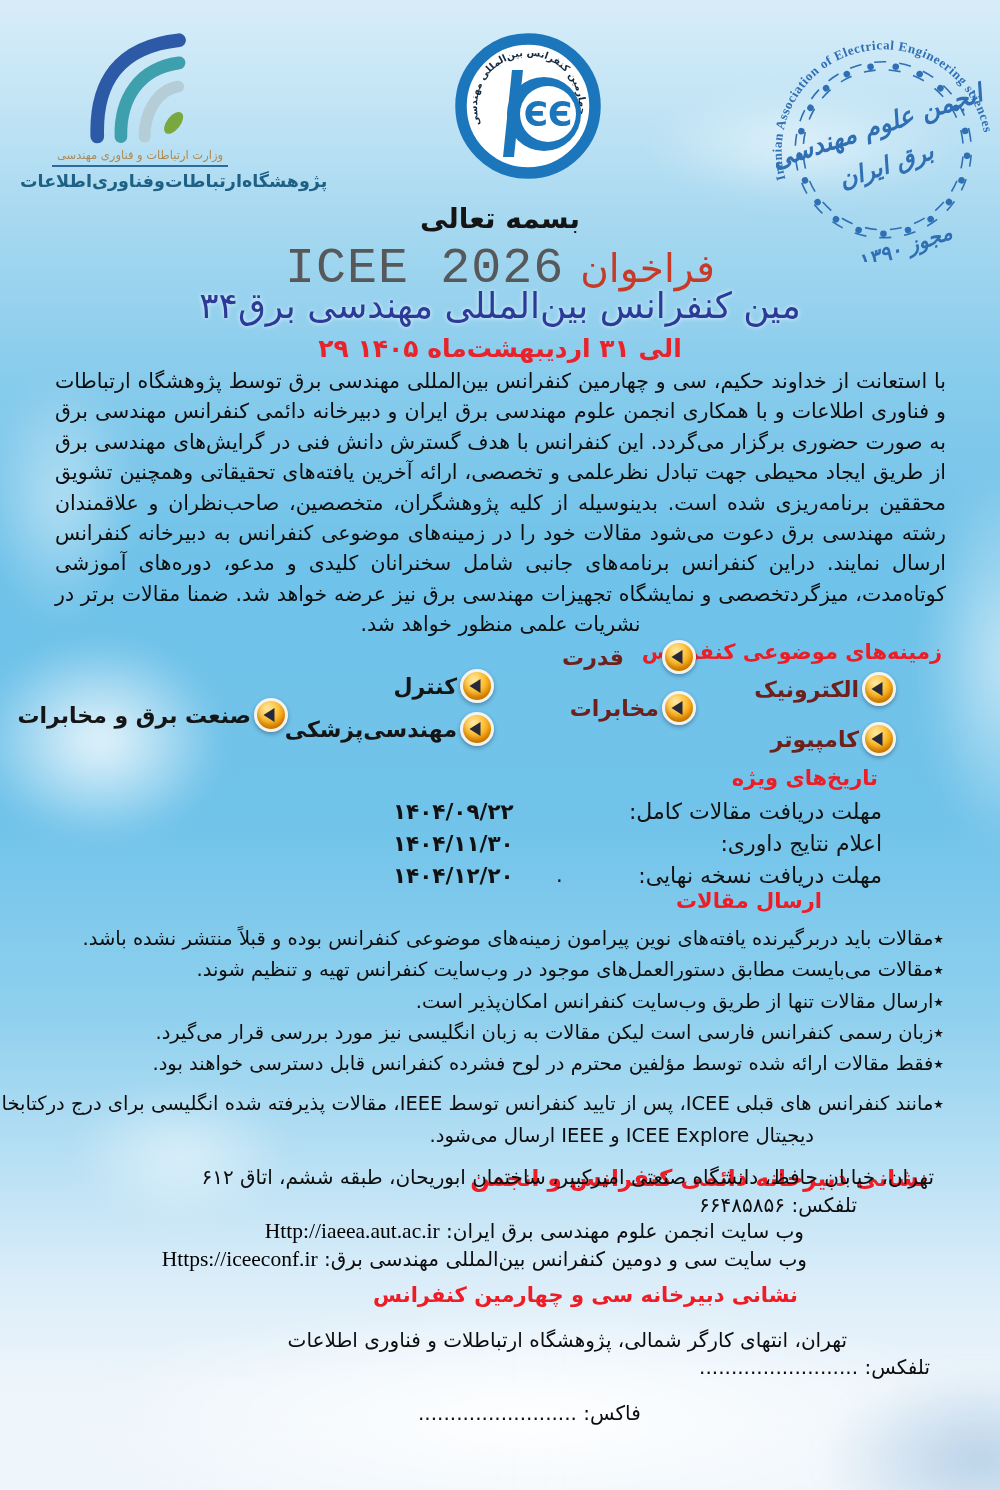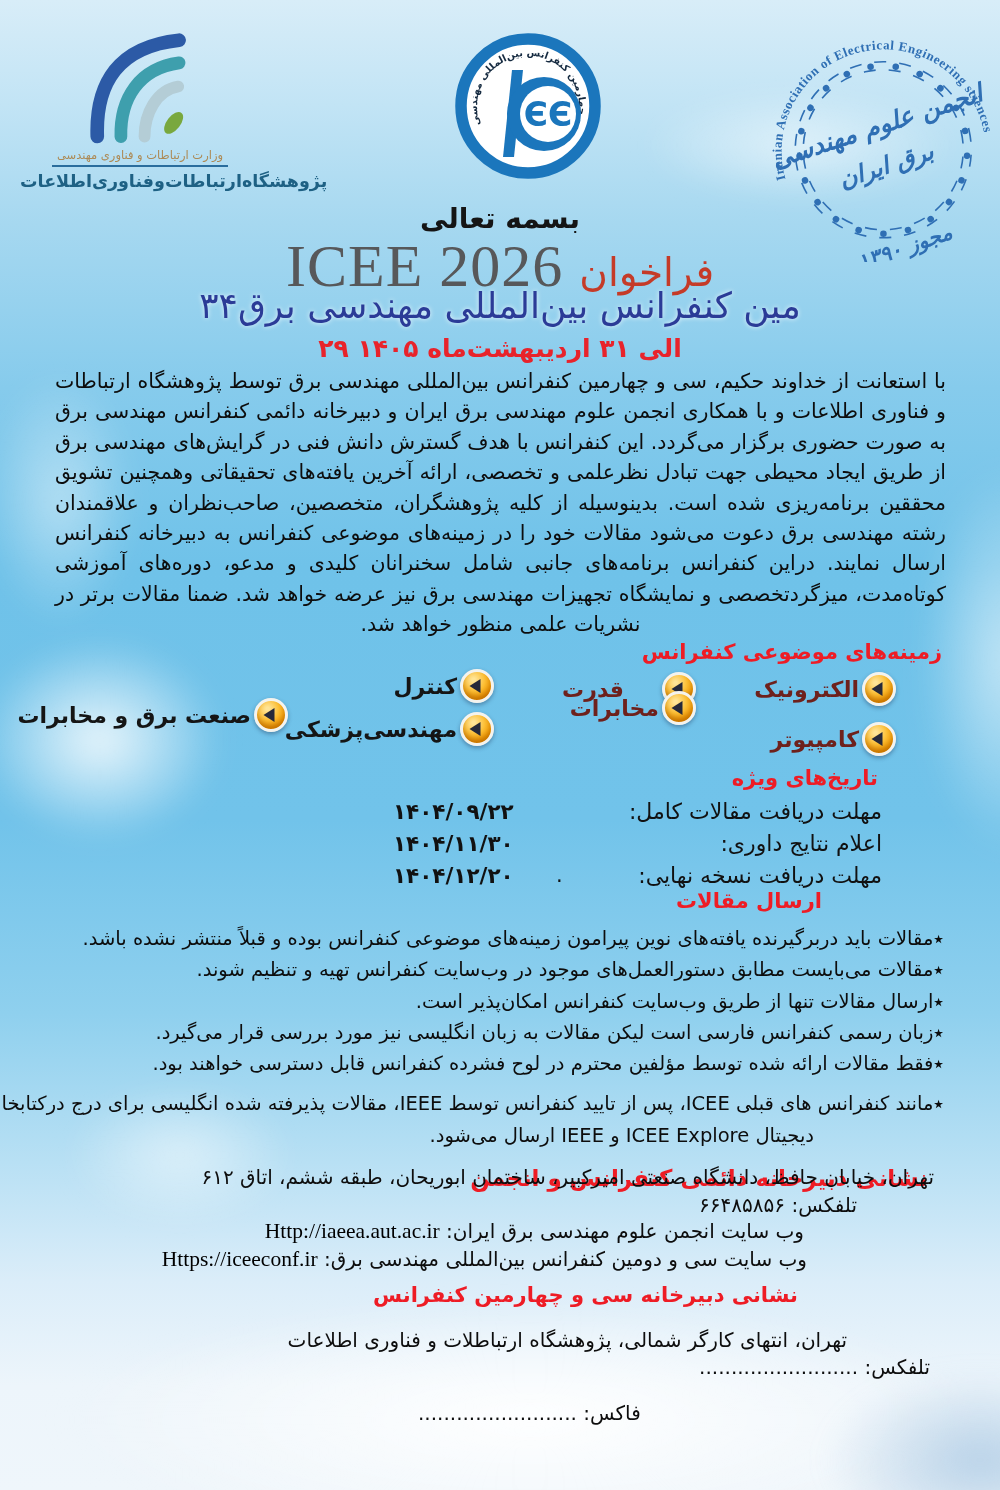--- a/index.html
+++ b/index.html
@@ -26,21 +26,21 @@
   .itrc-rule{width:176px; border:0; border-top:2px solid #2a6d9d; margin:3px auto 4px auto;}
   .itrc-institute{display:block; text-align:center; font-size:17.5px; font-weight:bold; color:#1e6184;}
 
   .icee-logo{position:absolute; left:452px; top:30px; width:152px; height:152px;}
   .seal{position:absolute; left:763px; top:10px; width:237px; height:252px;}
 
   
   .bismillah{position:absolute; left:0; right:0; top:202px; text-align:center; font-size:28px; font-weight:bold; color:#151515;}
   .call-line{position:absolute; left:0; right:0; top:232px; display:flex; justify-content:center; align-items:baseline; gap:16px; direction:rtl;}
   .call-label{font-size:39px; color:#c53b28;}
-  .icee-year{font-family:Liberation Serif, serif; font-size:60px; color:#57585a; letter-spacing:1px;}
+  .icee-year{font-family:Liberation Mono, monospace; font-size:50px; color:#57585a; letter-spacing:1px;margin-top:8px;}
   .conf-title{position:absolute; left:0; right:0; top:285px; text-align:center; font-size:36px; font-weight:normal; color:#2b3b97; text-shadow:0 0 5px rgba(255,255,255,.8);}
   .date-range{position:absolute; left:0; right:0; top:334px; text-align:center; font-size:25px; font-weight:bold; color:#e8232b;}
 
   
   .intro{position:absolute; top:366px; left:55px; right:54px; direction:rtl;
     text-align:justify; text-align-last:center; font-size:20.5px; line-height:30.4px; color:#0d0d0d;}
 
   
   .sec-h{position:absolute; font-size:21px; font-weight:bold; color:#ee1c25; white-space:nowrap;}
   .h-topics{top:640px; right:58px;}
@@ -52,21 +52,21 @@
   
   .topic{position:absolute; display:flex; align-items:center; gap:3px; direction:rtl; white-space:nowrap;}
   .bullet{flex:0 0 auto; width:28px; height:28px; border-radius:50%; position:relative;
     background:radial-gradient(circle at 38% 28%, #ffe496 6%, #fcbf35 42%, #f09800 72%, #d57d00 100%);
     border:3px solid #f4f3ee; box-shadow:0 2px 4px rgba(35,60,95,.45), inset 0 -4px 5px rgba(150,75,0,.45);}
   .tri{position:absolute; top:50%; left:44%; transform:translate(-50%,-50%); width:0; height:0;
     border-top:7px solid transparent; border-bottom:7px solid transparent; border-right:11px solid #26293a;}
   .topic .tlabel{font-size:22px; font-weight:bold;}
   .t-maroon .tlabel{color:#6e211c;}
   .t-dark .tlabel{color:#151515;}
-  .tp-0{top:672px; right:104px;} .tp-1{top:672px; right:304px;gap:38px;} .tp-2{top:669px; right:506px;}
+  .tp-0{top:672px; right:104px;} .tp-1{top:640px; right:304px;gap:38px;} .tp-2{top:669px; right:506px;}
   .tp-3{top:722px; right:104px;} .tp-4{top:691px; right:304px;} .tp-5{top:712px; right:506px;}
   .tp-6{top:698px; right:712px;text-align:right;}
 
   
   .date-label{position:absolute; right:118px; font-size:22px; color:#111; direction:rtl; white-space:nowrap;}
   .date-value{position:absolute; left:393px; font-size:21.5px; font-weight:bold; color:#111; white-space:nowrap;}
   .dl-0,.dv-0{top:799px;} .dl-1,.dv-1{top:831px;} .dl-2,.dv-2{top:863px;}
   .date-suffix{position:absolute; left:556px; top:863px; font-size:21px; color:#111;}
 
   

